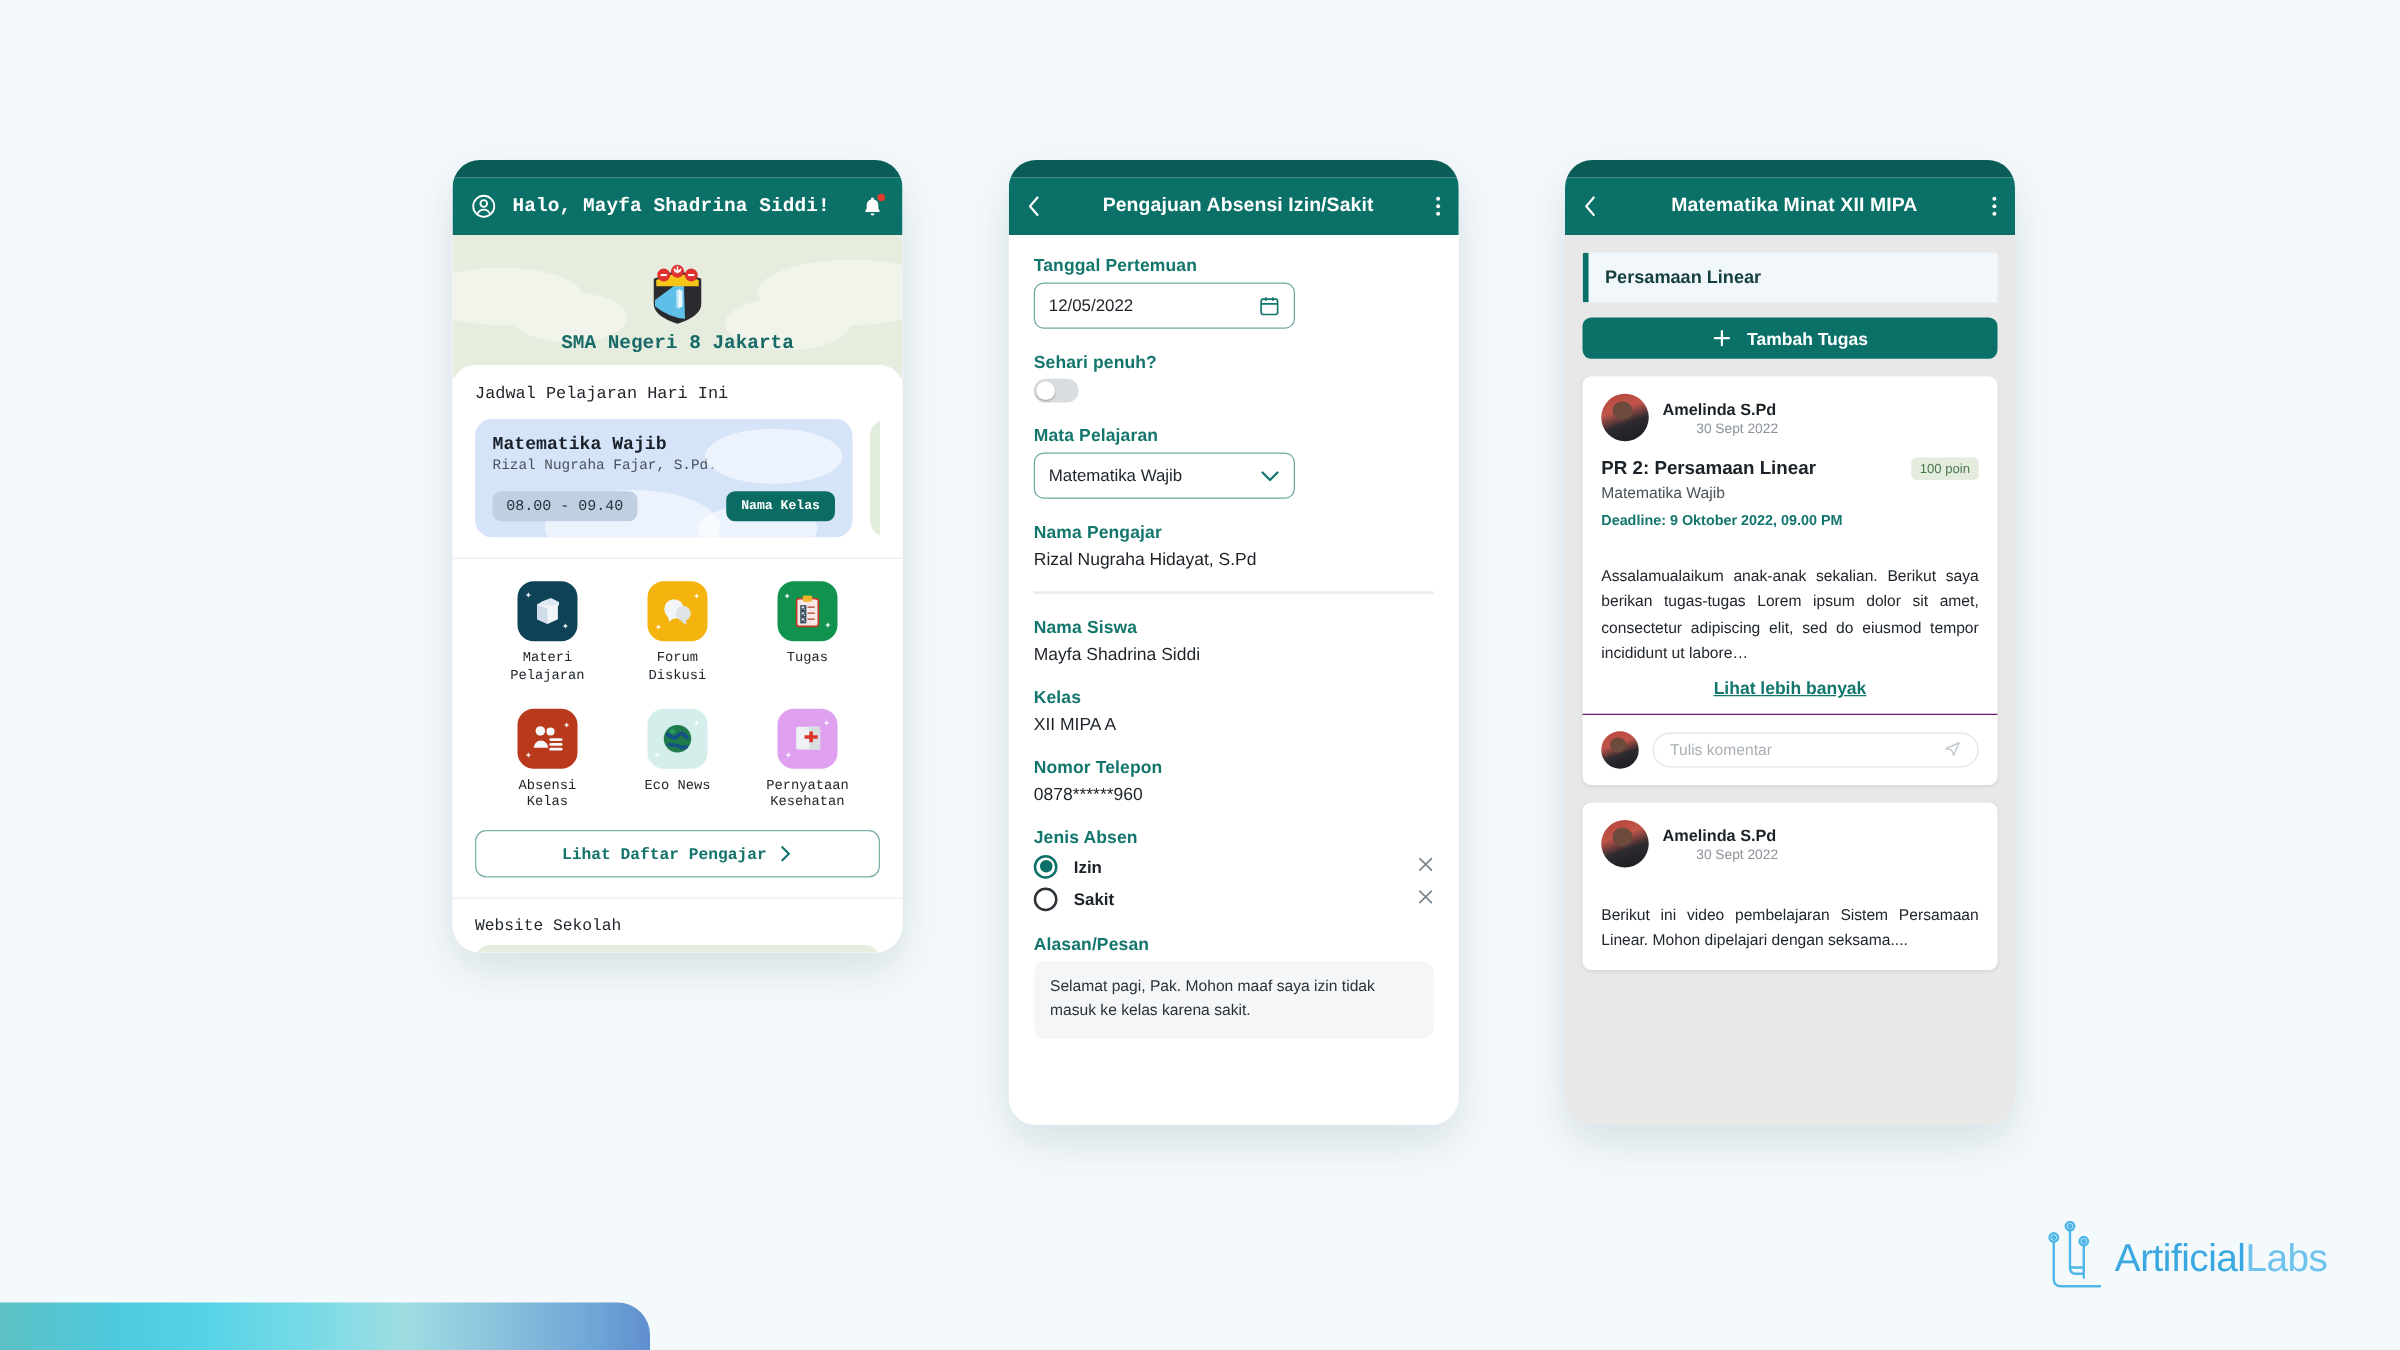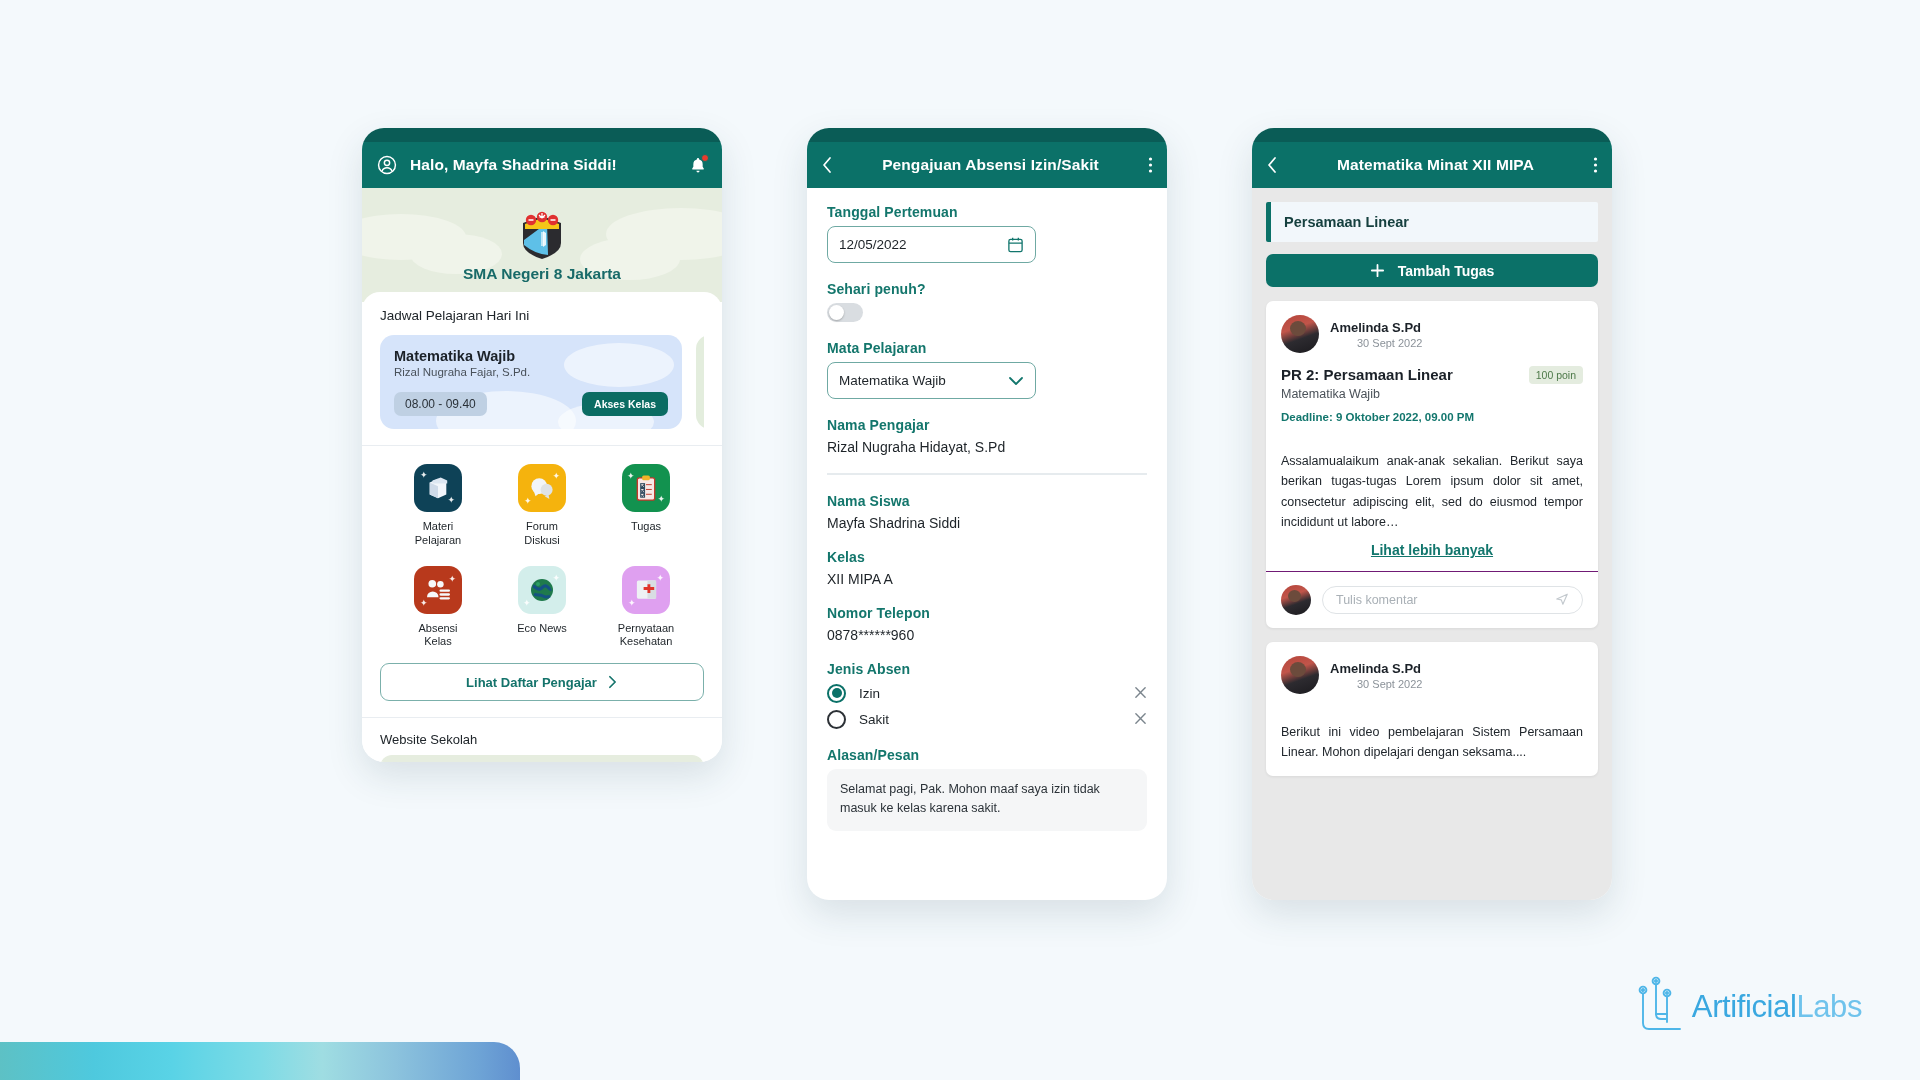--- a/index.html
+++ b/index.html
@@ -48,21 +48,21 @@
     height: 46px;
   }
   .appbar .title {
     font-size: 15.5px;
     font-weight: 700;
     letter-spacing: .1px;
   }
   .ico { display: inline-flex; align-items: center; justify-content: center; }
 
   
-  #phone1 { left: 362px; top: 128px; height: 634px; }
+  #phone1 { left: 362px; top: 128px; height: 634px; font-family: Liberation Mono, monospace; }
   #phone1 .appbar { justify-content: flex-start; }
   #phone1 .appbar .title { flex: 1; }
   .bell-wrap { position: relative; }
   .bell-dot {
     position: absolute; top: -1px; right: -1px;
     width: 8px; height: 8px; border-radius: 50%;
     background: #e93b2d; border: 1.5px solid #0b7168;
   }
   .hero {
     background: #e6eddf;
@@ -177,20 +177,21 @@
   .toggle::after {
     content:""; position: absolute; left: 2px; top: 2px;
     width: 15px; height: 15px; border-radius: 50%;
     background: #fff; box-shadow: 0 1px 2px rgba(0,0,0,.25);
   }
   .fval { font-size: 14px; color: #1d2328; }
   .hr-soft { height: 1.5px; background: #e6ebee; margin: 16px 0 18px; }
   .radio-row {
     display: flex; align-items: center; gap: 13px;
     margin-top: 7px;
+    font-weight: bold;
   }
   .radio {
     width: 19px; height: 19px; border-radius: 50%;
     border: 2px solid #2c3136; flex: 0 0 auto;
     display:flex; align-items:center; justify-content:center;
   }
   .radio.on { border-color: #0b7168; }
   .radio.on::after {
     content:""; width: 10px; height: 10px; border-radius: 50%; background: #0b7168;
   }
@@ -336,21 +337,21 @@
 
       <div class="sched-row">
         <div class="sched-card blue">
           <div class="sc-cloud scc1"></div>
           <div class="sc-cloud scc2"></div>
           <div class="sc-cloud scc3"></div>
           <div class="subj">Matematika Wajib</div>
           <div class="teacher">Rizal Nugraha Fajar, S.Pd.</div>
           <div class="sched-bottom">
             <span class="time-chip">08.00 - 09.40</span>
-            <span class="akses-btn">Akses Kelas</span>
+            <span class="akses-btn">Nama Kelas</span>
           </div>
         </div>
         <div class="sched-card green">
           
           
           
         </div>
       </div>
 
       <div class="divider"></div>

